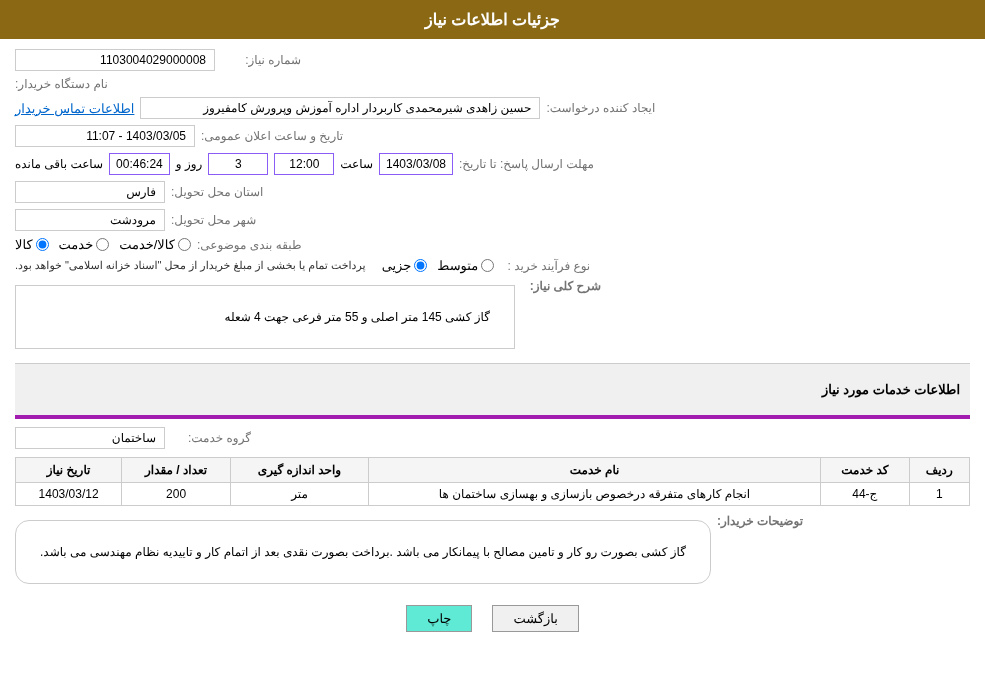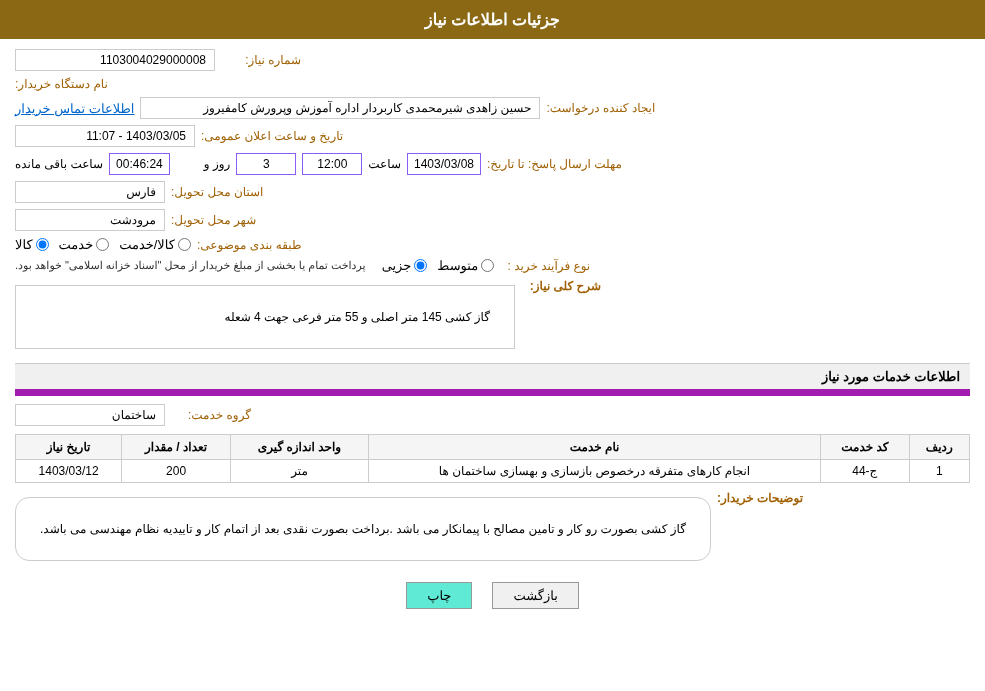--- a/index.html
+++ b/index.html
@@ -21,43 +21,43 @@
       color: white;
       text-align: center;
       padding: 10px 0;
       font-size: 16px;
       font-weight: bold;
     }
     .content {
       padding: 10px 15px;
     }
     .label {
-      color: #a16207;
+      color: #737373;
       font-size: 12px;
       white-space: nowrap;
       margin-right: 4px;
       min-width: 80px;
       text-align: right;
     }
     .value-box {
       border: 1px solid #ccc;
       background: white;
       padding: 3px 8px;
       min-width: 120px;
       text-align: right;
       font-size: 12px;
     }
     .value-box-wide {
       min-width: 350px;
     }
     .section-title {
       background: #f0f0f0;
       border-top: 1px solid #ccc;
-      border-bottom: 7px solid #a21caf;
-      padding: 5px 10px;
+      border-bottom: 4px solid #a21caf;
+      padding: 18px 10px;
       font-weight: bold;
       font-size: 13px;
       text-align: right;
       margin: 8px 0;
     }
     .table-wrap {
       margin: 8px 0;
     }
     table {
       width: 100%;
@@ -160,21 +160,21 @@
       <span class="label">تاریخ و ساعت اعلان عمومی:</span>
       <span class="value-box" style="min-width:180px;">1403/03/05 - 11:07</span>
     </div>
 
     <div class="row-inline">
       <span class="label">مهلت ارسال پاسخ: تا تاریخ:</span>
       <span class="value-box small-box">1403/03/08</span>
       <span style="font-size:12px;">ساعت</span>
       <span class="value-box small-box">12:00</span>
       <span class="value-box small-box">3</span>
-      <span style="font-size:12px;margin-left:28px;">روز و</span>
+      <span style="font-size:12px;">روز و</span>
       <span class="value-box small-box">00:46:24</span>
       <span style="font-size:12px;">ساعت باقی مانده</span>
     </div>
 
     <div class="row-inline">
       <span class="label">استان محل تحویل:</span>
       <span class="value-box" style="min-width:150px;">فارس</span>
     </div>
 
     <div class="row-inline">

